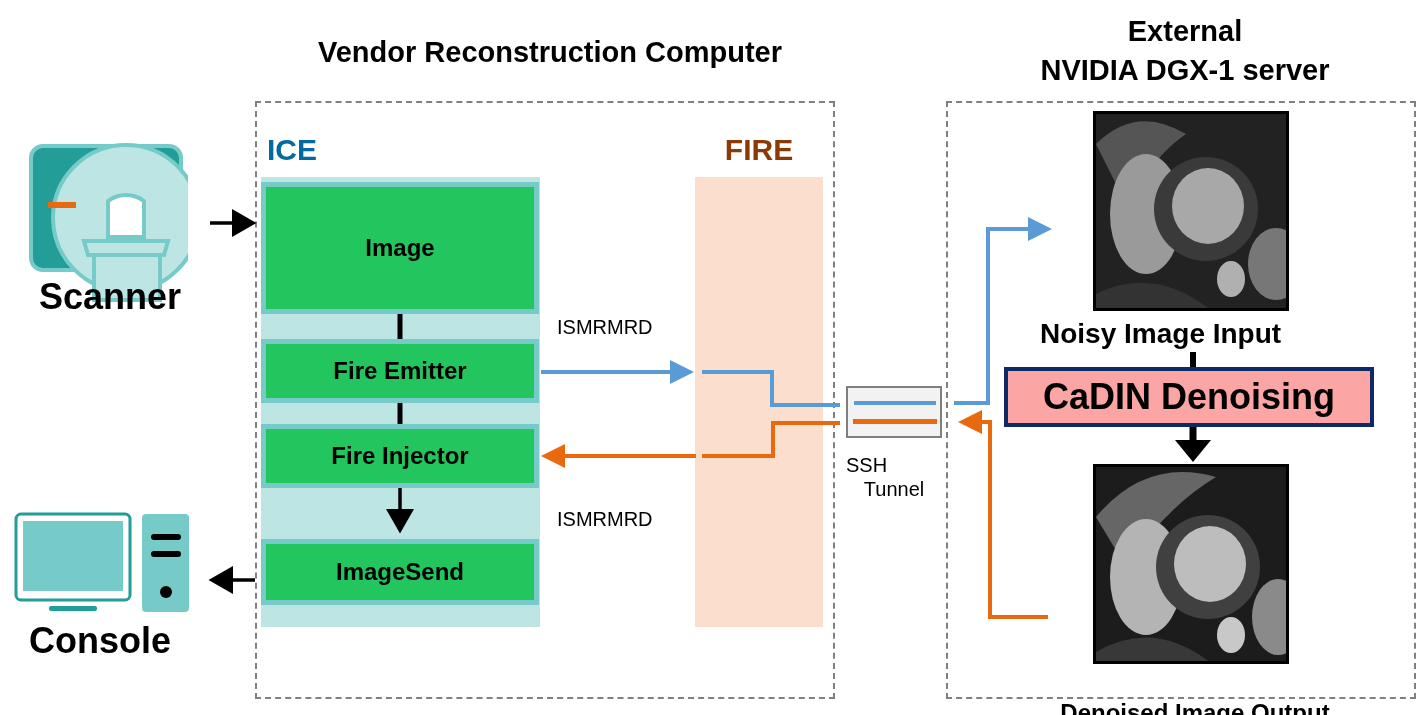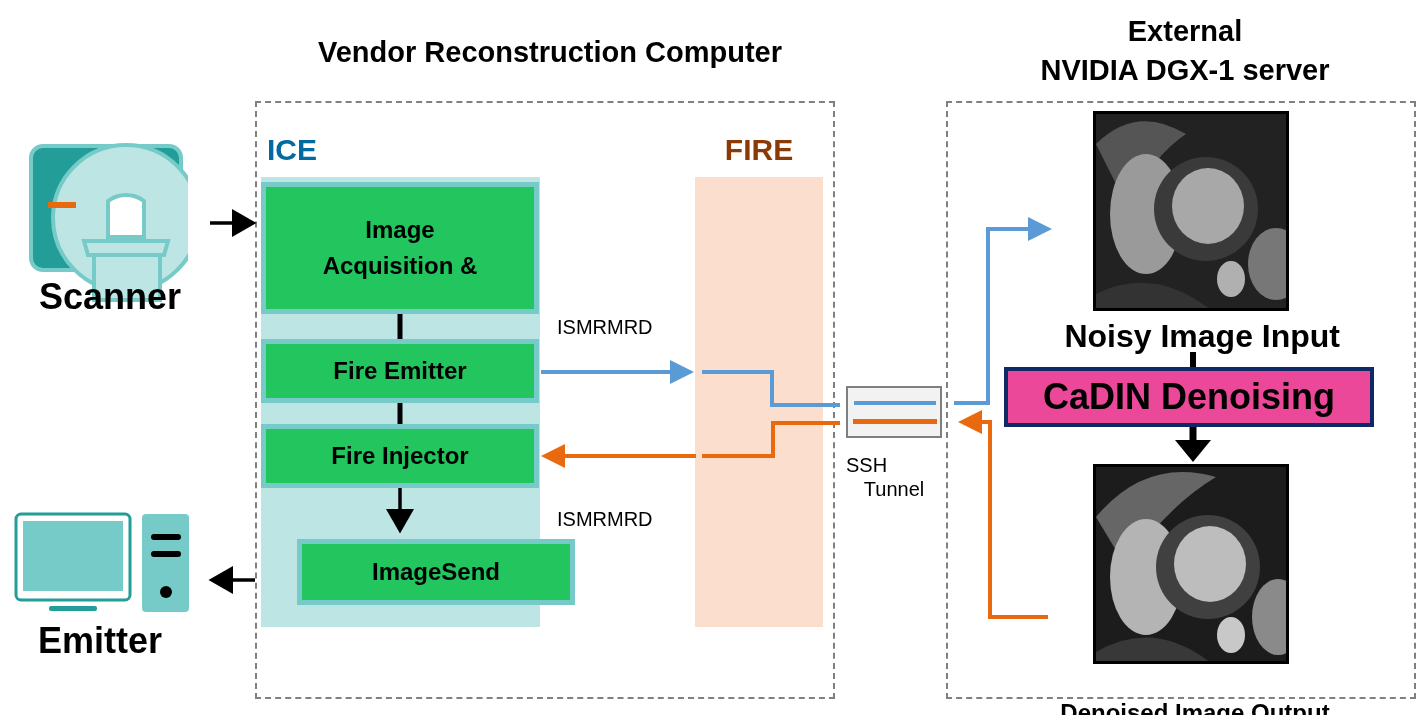--- a/index.html
+++ b/index.html
@@ -60,29 +60,28 @@
   <polyline points="840,423 773,423 773,456 702,456" fill="none" stroke="#E8690E" stroke-width="4"></polyline>
   <line x1="696" y1="456" x2="545" y2="456" stroke="#E8690E" stroke-width="4" marker-end="url(#aorange)"></line>
 
   <line x1="1193" y1="352" x2="1193" y2="368" stroke="#000" stroke-width="6"></line>
   <line x1="1193" y1="426" x2="1193" y2="448" stroke="#000" stroke-width="7"></line>
   <path d="M1175,440 L1211,440 L1193,462 Z" fill="#000"></path>
 </svg>
 
 <div class="box" style="left:261px; top:182px; width:278px; height:132px; flex-direction:column;">
   <span>Image</span>
-  <span>Acquisition &amp;</span>
 </div>
 <div class="box" style="left:261px; top:339px; width:278px; height:64px;">
   <span>Fire Emitter</span>
 </div>
 <div class="box" style="left:261px; top:424px; width:278px; height:64px;">
   <span>Fire Injector</span>
 </div>
-<div class="box" style="left:261px; top:539px; width:278px; height:66px;margin-left:36px;">
+<div class="box" style="left:261px; top:539px; width:278px; height:66px;">
   <span>ImageSend</span>
 </div>
 
 <div class="abs lbl" style="left:557px; top:316px;">ISMRMRD</div>
 <div class="abs lbl" style="left:557px; top:508px;">ISMRMRD</div>
 
 <div class="abs" style="left:846px; top:386px; width:96px; height:52px; background:#F2F2F2; border:2px solid #7F7F7F; box-sizing:border-box;">
   <div style="position:absolute; left:6px; top:13px; width:82px; height:4px; background:#5B9BD5;"></div>
   <div style="position:absolute; left:5px; top:31px; width:84px; height:5px; background:#E8690E;"></div>
 </div>
@@ -94,23 +93,23 @@
     <rect width="196" height="200" fill="#222"></rect>
     <path d="M0,30 Q40,-10 90,20 Q60,40 30,90 Z" fill="#555"></path>
     <ellipse cx="50" cy="100" rx="36" ry="60" fill="#9a9a9a"></ellipse>
     <ellipse cx="110" cy="95" rx="52" ry="52" fill="#3a3a3a"></ellipse>
     <ellipse cx="112" cy="92" rx="36" ry="38" fill="#a8a8a8"></ellipse>
     <ellipse cx="135" cy="165" rx="14" ry="18" fill="#b0b0b0"></ellipse>
     <ellipse cx="180" cy="150" rx="28" ry="36" fill="#777"></ellipse>
     <path d="M0,180 Q60,150 120,200 L0,200 Z" fill="#333"></path>
   </svg>
 </div>
-<div class="abs" style="left:1040px; top:318px; width:300px; text-align:right; font-weight:bold; font-size:32px;">Noisy Image Input</div>
+<div class="abs" style="left:1040px; top:318px; width:300px; text-align:left; font-weight:bold; font-size:28px;">Noisy Image Input</div>
 
-<div class="abs" style="left:1004px; top:367px; width:370px; height:60px; border:4px solid #0E2A66; box-sizing:border-box; display:flex; align-items:center; justify-content:center; background:#ec4899;">
+<div class="abs" style="left:1004px; top:367px; width:370px; height:60px; border:4px solid #0E2A66; box-sizing:border-box; display:flex; align-items:center; justify-content:center; background:#fca5a5;">
   <span class="big">CaDIN Denoising</span>
 </div>
 
 <div class="mri" style="left:1093px; top:464px; width:196px; height:200px;">
   <svg width="196" height="200" viewBox="0 0 196 200">
     <rect width="196" height="200" fill="#1c1c1c"></rect>
     <path d="M0,50 Q50,-10 120,10 Q70,40 30,100 Z" fill="#666"></path>
     <ellipse cx="50" cy="110" rx="36" ry="58" fill="#b4b4b4"></ellipse>
     <ellipse cx="112" cy="100" rx="52" ry="52" fill="#404040"></ellipse>
     <ellipse cx="114" cy="97" rx="36" ry="38" fill="#bdbdbd"></ellipse>
@@ -137,13 +136,13 @@
   <svg width="180" height="100" viewBox="0 0 180 100">
     <rect x="2" y="2" width="114" height="86" rx="5" fill="#fff" stroke="#229D97" stroke-width="3"></rect>
     <rect x="9" y="9" width="100" height="70" fill="#76CBC9"></rect>
     <rect x="35" y="94" width="48" height="5" rx="2" fill="#229D97"></rect>
     <rect x="128" y="2" width="47" height="98" rx="4" fill="#76CBC9"></rect>
     <rect x="137" y="22" width="30" height="6" rx="3" fill="#000"></rect>
     <rect x="137" y="39" width="30" height="6" rx="3" fill="#000"></rect>
     <circle cx="152" cy="80" r="6" fill="#000"></circle>
   </svg>
 </div>
-<div class="abs big" style="left:0px; top:620px; width:200px; text-align:center; font-size:36px;">Emitter</div>
+<div class="abs big" style="left:0px; top:620px; width:200px; text-align:center; font-size:36px;">Console</div>
 
 </body></html>

